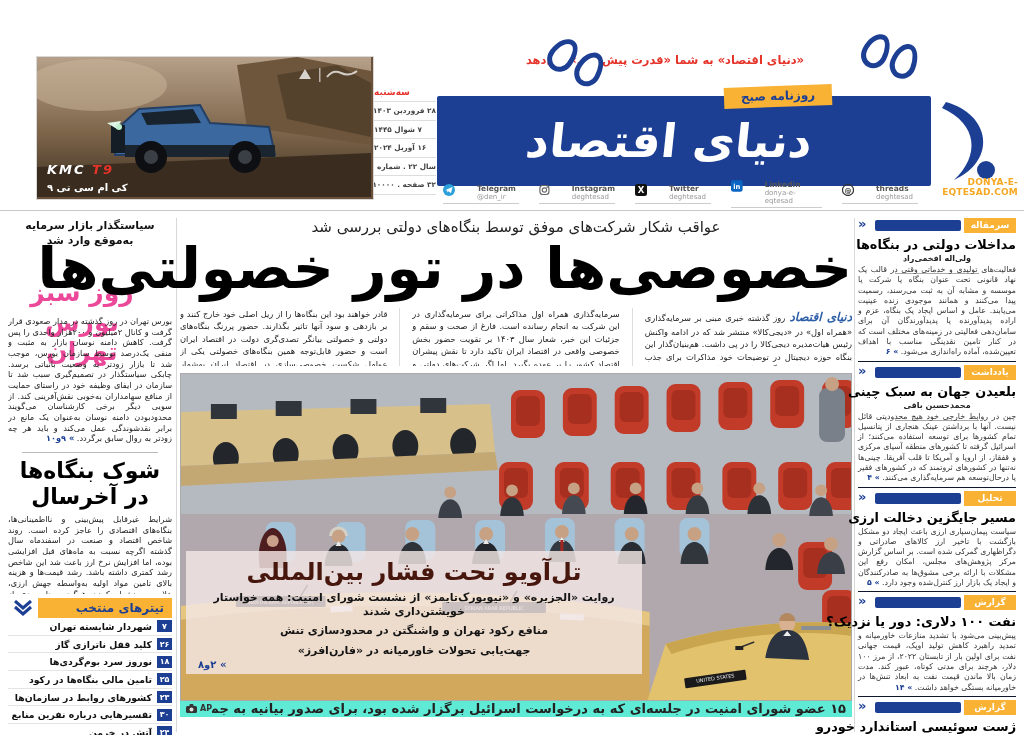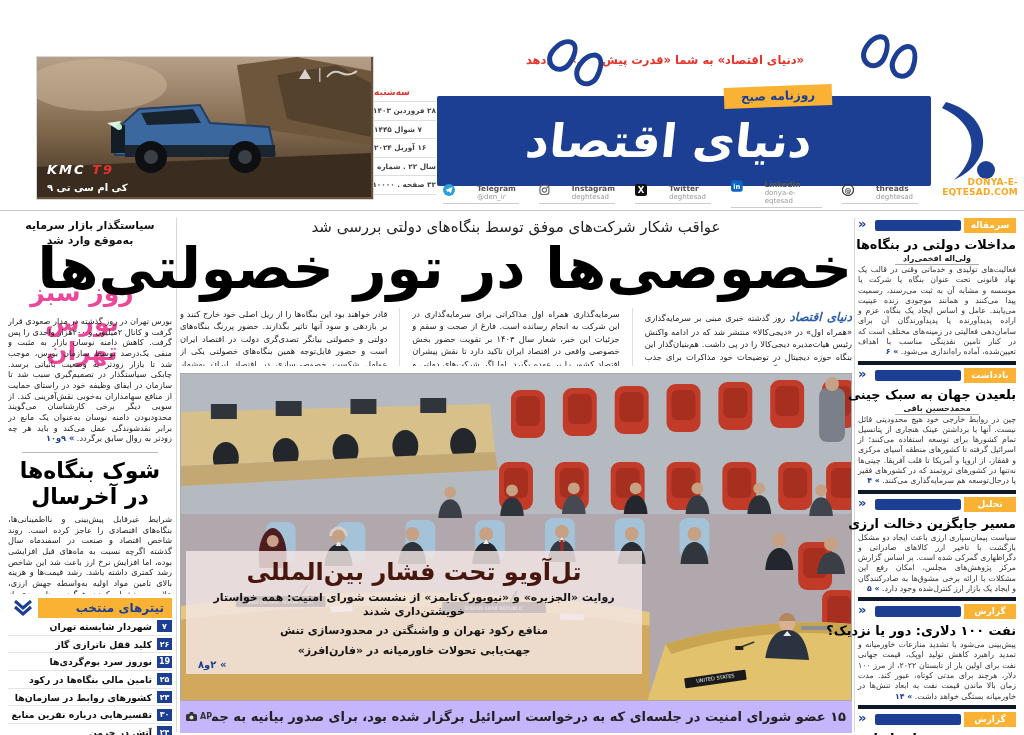--- a/index.html
+++ b/index.html
@@ -49,48 +49,48 @@
   .sel{position:absolute;top:380px;left:0;right:0;}
   .sel-head{position:relative;height:20px;background:#f9b233;}
   .sel-title{position:absolute;right:8px;top:0;line-height:20px;color:#1c3f94;font-size:12px;font-weight:900;}
   .sel-notch{position:absolute;left:0;top:0;width:30px;height:20px;background:#fff;display:flex;align-items:center;justify-content:center;}
   .sel-row{display:flex;align-items:center;gap:5px;height:16.7px;border-bottom:1px solid #e4e4e4;}
   .sel-num{flex:0 0 15px;height:12px;background:#1c3f94;color:#fff;font-size:8px;font-weight:bold;
            display:flex;align-items:center;justify-content:center;}
   .sel-txt{font-size:9.3px;font-weight:bold;color:#111;white-space:nowrap;overflow:hidden;}
   
   .sidecol{left:858px;top:218px;width:158px;}
-  .sec{border-bottom:4px solid #0f172a;padding-bottom:3px;margin-bottom:3px;}
+  .sec{border-bottom:1px solid #0f172a;padding-bottom:3px;margin-bottom:3px;}
   .sec:last-child{border-bottom:0;}
   .sec-head{position:relative;height:17px;margin-bottom:2px;}
   .sec-label{position:absolute;right:0;top:0;width:52px;height:15px;background:#f9b233;color:#fff;
              font-size:9px;font-weight:bold;text-align:center;line-height:15px;}
   .sec-bar{position:absolute;right:55px;left:17px;top:2px;height:11px;background:#1c3f94;border-radius:2px;}
   .sec-mark{position:absolute;left:0;top:-2px;color:#1c3f94;font-weight:900;font-size:13px;}
   .sec-mark::before{content:"«";}
   .sec-title{font-size:12.8px;font-weight:900;text-align:center;color:#000;margin:1px 0 2px;white-space:nowrap;}
   .sec-author{text-align:center;font-size:8px;font-weight:bold;color:#222;margin-bottom:2px;}
-  .sec-author span{border-bottom:1px solid #aaa;padding:0 8px 1px;}
+  .sec-author span{border-bottom:1px solid #aaa;padding:0 8px 10px;}
   .sec-author span:empty{display:none;}
   .sec-body{font-size:7.8px;line-height:1.32;text-align:justify;color:#333;}
   
   .centercol{left:180px;top:218px;width:672px;}
   .c-kicker{text-align:center;font-size:15px;font-weight:normal;color:#222;}
   .c-headline{text-align:center;font-size:57px;font-weight:900;color:#000;line-height:1.05;margin-top:3px;letter-spacing:-1px;white-space:nowrap;}
   .c-lead{display:flex;gap:12px;margin-top:9px;height:58px;overflow:hidden;font-size:8.3px;line-height:1.5;
           text-align:justify;color:#222;}
   .c-lead>div{flex:1;}
   .c-lead>div.cut{border-left:1px solid #ddd;padding-left:12px;}
   .sig{color:#2d5fa8;font-weight:bold;font-style:italic;font-size:12px;padding-left:4px;white-space:nowrap;}
   .c-photo{position:relative;margin-top:7px;width:670px;height:326px;border:1px solid #aaa;background:#b8bdc3;overflow:hidden;}
   .ph-ov{position:absolute;left:5px;bottom:26px;width:436px;padding:7px 10px 16px;background:rgba(243,231,229,.82);}
   .ph-title{text-align:center;font-size:24px;font-weight:900;color:#47170e;}
   .ph-line{text-align:center;font-size:11px;font-weight:bold;color:#141414;margin-top:5px;line-height:1.3;}
   .ph-ref{position:absolute;left:12px;bottom:4px;font-size:10px;}
-  .c-caption{width:672px;height:16px;background:#c4b5fd;display:flex;direction:ltr;align-items:center;padding:16px 6px;box-sizing:border-box;}
+  .c-caption{width:672px;height:16px;background:#5eead4;display:flex;direction:ltr;align-items:center;padding:0 6px;box-sizing:border-box;}
   .cap-left{display:flex;gap:3px;align-items:center;font-size:8px;font-weight:bold;color:#333;}
   .cap-text{margin-left:auto;direction:rtl;font-size:13px;font-weight:bold;color:#222;white-space:nowrap;overflow:hidden;}
 </style>
 </head>
 <body>
 
 <div class="page">
 
   <div class="abs ad">
     <svg width="334" height="140" viewBox="0 0 334 140">
@@ -246,21 +246,21 @@
       </div>
       <div class="sel-row">
           <span class="sel-num">۷</span>
           <span class="sel-txt">شهردار شایسته تهران</span>
         </div>
       <div class="sel-row">
           <span class="sel-num">۲۶</span>
           <span class="sel-txt">کلید قفل ناترازی گاز</span>
         </div>
       <div class="sel-row">
-          <span class="sel-num">19</span>
+          <span class="sel-num">۱۸</span>
           <span class="sel-txt">نوروز سرد بوم‌گردی‌ها</span>
         </div>
       <div class="sel-row">
           <span class="sel-num">۲۵</span>
           <span class="sel-txt">تامین مالی بنگاه‌ها در رکود</span>
         </div>
       <div class="sel-row">
           <span class="sel-num">۲۳</span>
           <span class="sel-txt">کشور‌های روابط در سازمان‌ها</span>
         </div>

